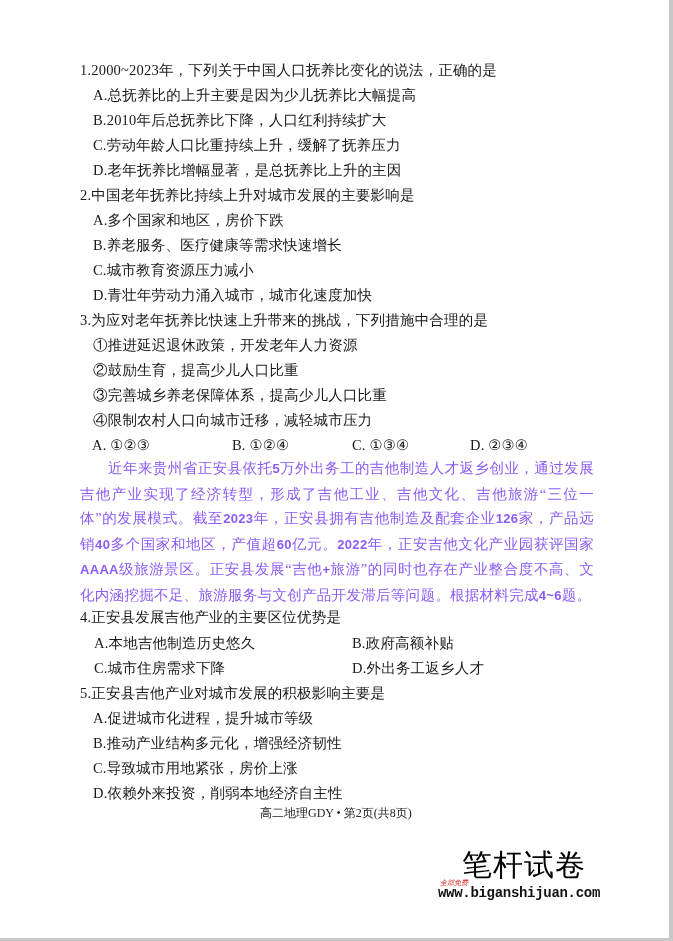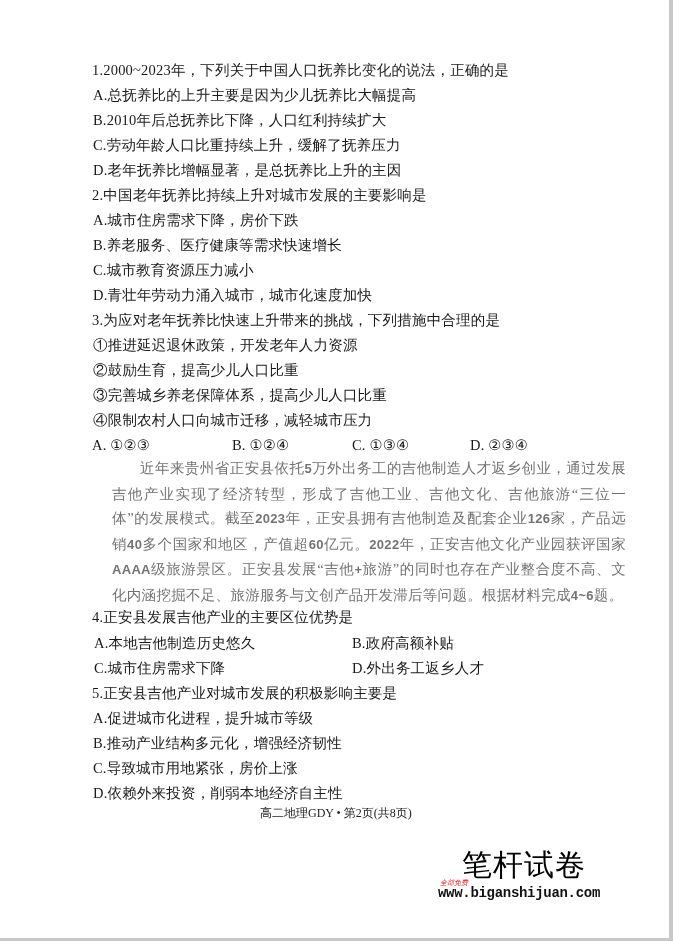--- a/index.html
+++ b/index.html
@@ -4,44 +4,44 @@
 <style>
   html, body { margin:0; padding:0; }
   body {
     width:673px; height:941px; background:#ffffff; position:relative; overflow:hidden;
     font-family: "Liberation Serif", "DejaVu Serif", serif;
     color:#1a1a1a;
   }
   .page-edge-right { position:absolute; left:669px; top:0; width:4px; height:941px; background:#c8c8c8; }
   .page-edge-bottom { position:absolute; left:0; top:938px; width:673px; height:3px; background:#c8c8c8; }
   .line { position:absolute; font-size:14.5px; line-height:18px; white-space:nowrap; letter-spacing:0.2px; }
-  .q { left:92px; }
+  .q { left:80px; }
   .opt { left:93px; }
   .para { position:absolute; left:80px; top:456px; width:514px; font-size:14.5px; line-height:24.6px;
-          text-indent:28px; text-align:justify; letter-spacing:0.3px; color:#737373;margin-left:32px; }
+          text-indent:28px; text-align:justify; letter-spacing:0.3px; color:#8b5cf6; }
   .para .num { font-family:"Liberation Sans","DejaVu Sans",sans-serif; font-weight:bold; font-size:13px; }
   .footer { position:absolute; left:260px; top:806px; font-size:12px; line-height:14px; white-space:nowrap; color:#222; }
   .wm-title { position:absolute; left:462px; top:848px; font-family:"DejaVu Sans", sans-serif; font-size:30px; line-height:34px; color:#000000; letter-spacing:1px; }
   .wm-badge { position:absolute; left:440px; top:878px; font-family:"DejaVu Sans", sans-serif; font-size:7px; color:#d22;font-style:italic; }
   .wm-url { position:absolute; left:438px; top:885px; font-family:"Liberation Mono","DejaVu Sans Mono", monospace; font-size:14px; font-weight:bold; color:#111; letter-spacing:-0.3px; }
 </style>
 </head>
 <body>
 
 <div class="page-edge-right"></div>
 <div class="page-edge-bottom"></div>
 
 <div class="line q" style="top:61px">1.2000~2023年，下列关于中国人口抚养比变化的说法，正确的是</div>
 <div class="line opt" style="top:86px">A.总抚养比的上升主要是因为少儿抚养比大幅提高</div>
 <div class="line opt" style="top:111px">B.2010年后总抚养比下降，人口红利持续扩大</div>
 <div class="line opt" style="top:136px">C.劳动年龄人口比重持续上升，缓解了抚养压力</div>
 <div class="line opt" style="top:161px">D.老年抚养比增幅显著，是总抚养比上升的主因</div>
 
 <div class="line q" style="top:186px">2.中国老年抚养比持续上升对城市发展的主要影响是</div>
-<div class="line opt" style="top:211px">A.城市住房需求下降，房价下跌</div>
+<div class="line opt" style="top:211px">A.多个国家和地区，房价下跌</div>
 <div class="line opt" style="top:236px">B.养老服务、医疗健康等需求快速增长</div>
 <div class="line opt" style="top:261px">C.城市教育资源压力减小</div>
 <div class="line opt" style="top:286px">D.青壮年劳动力涌入城市，城市化速度加快</div>
 
 <div class="line q" style="top:311px">3.为应对老年抚养比快速上升带来的挑战，下列措施中合理的是</div>
 <div class="line opt" style="top:336px">①推进延迟退休政策，开发老年人力资源</div>
 <div class="line opt" style="top:361px">②鼓励生育，提高少儿人口比重</div>
 <div class="line opt" style="top:386px">③完善城乡养老保障体系，提高少儿人口比重</div>
 <div class="line opt" style="top:411px">④限制农村人口向城市迁移，减轻城市压力</div>
 <div class="line" style="top:436px; left:92px">A. ①②③</div>

